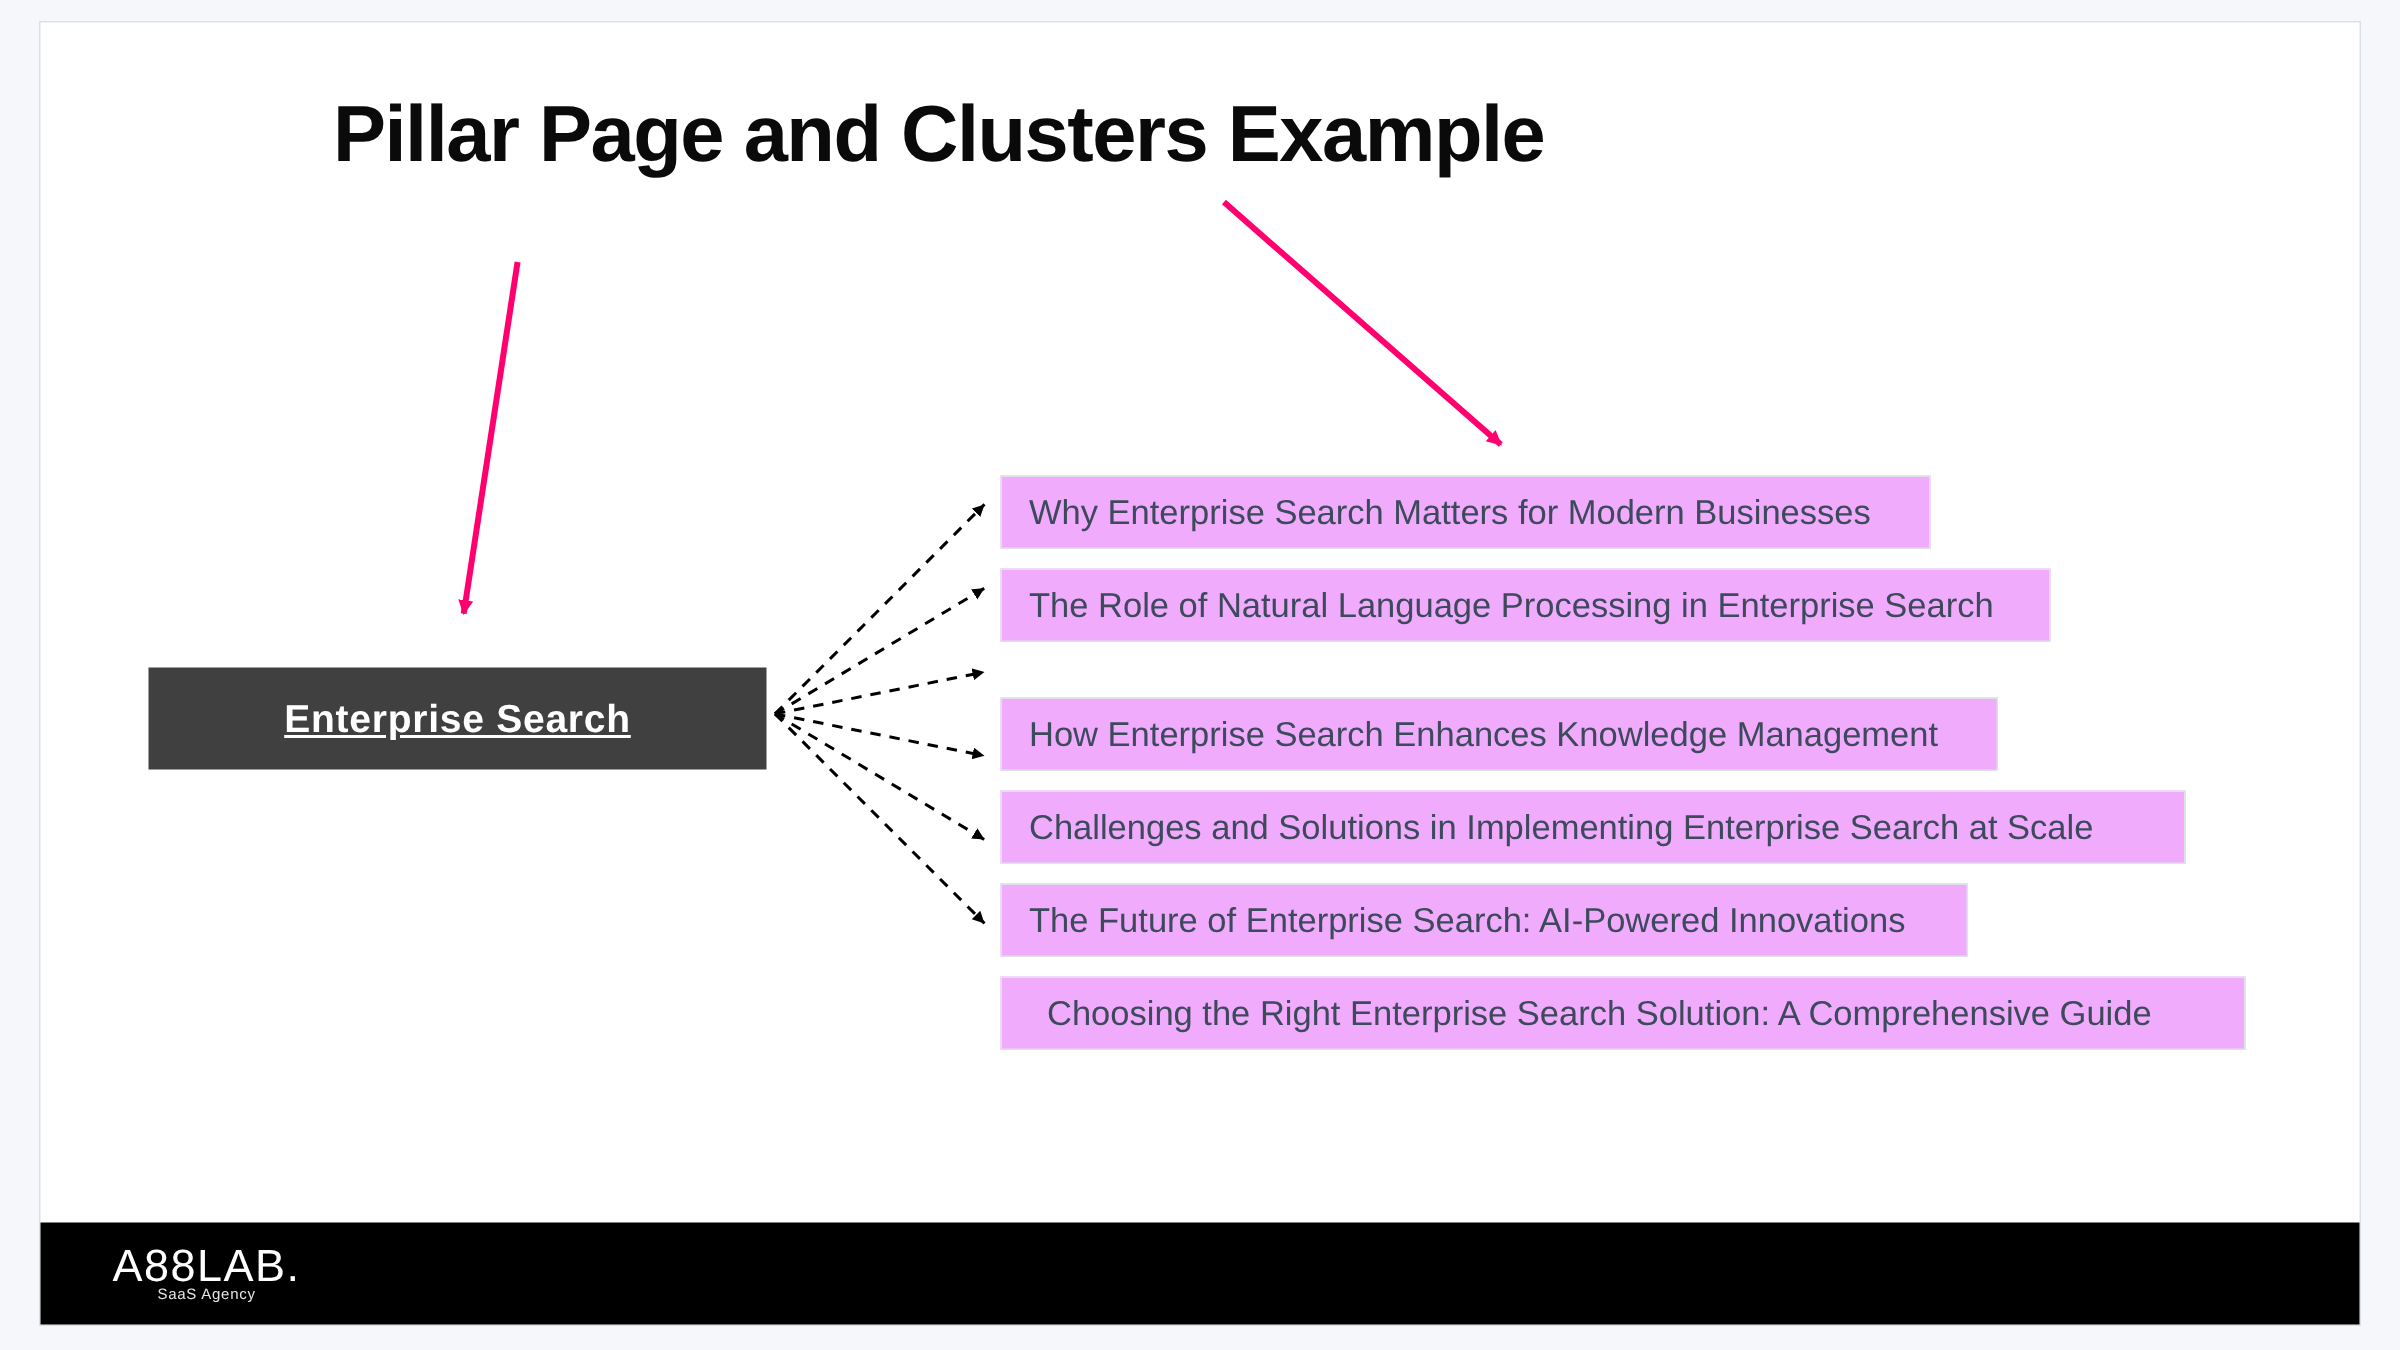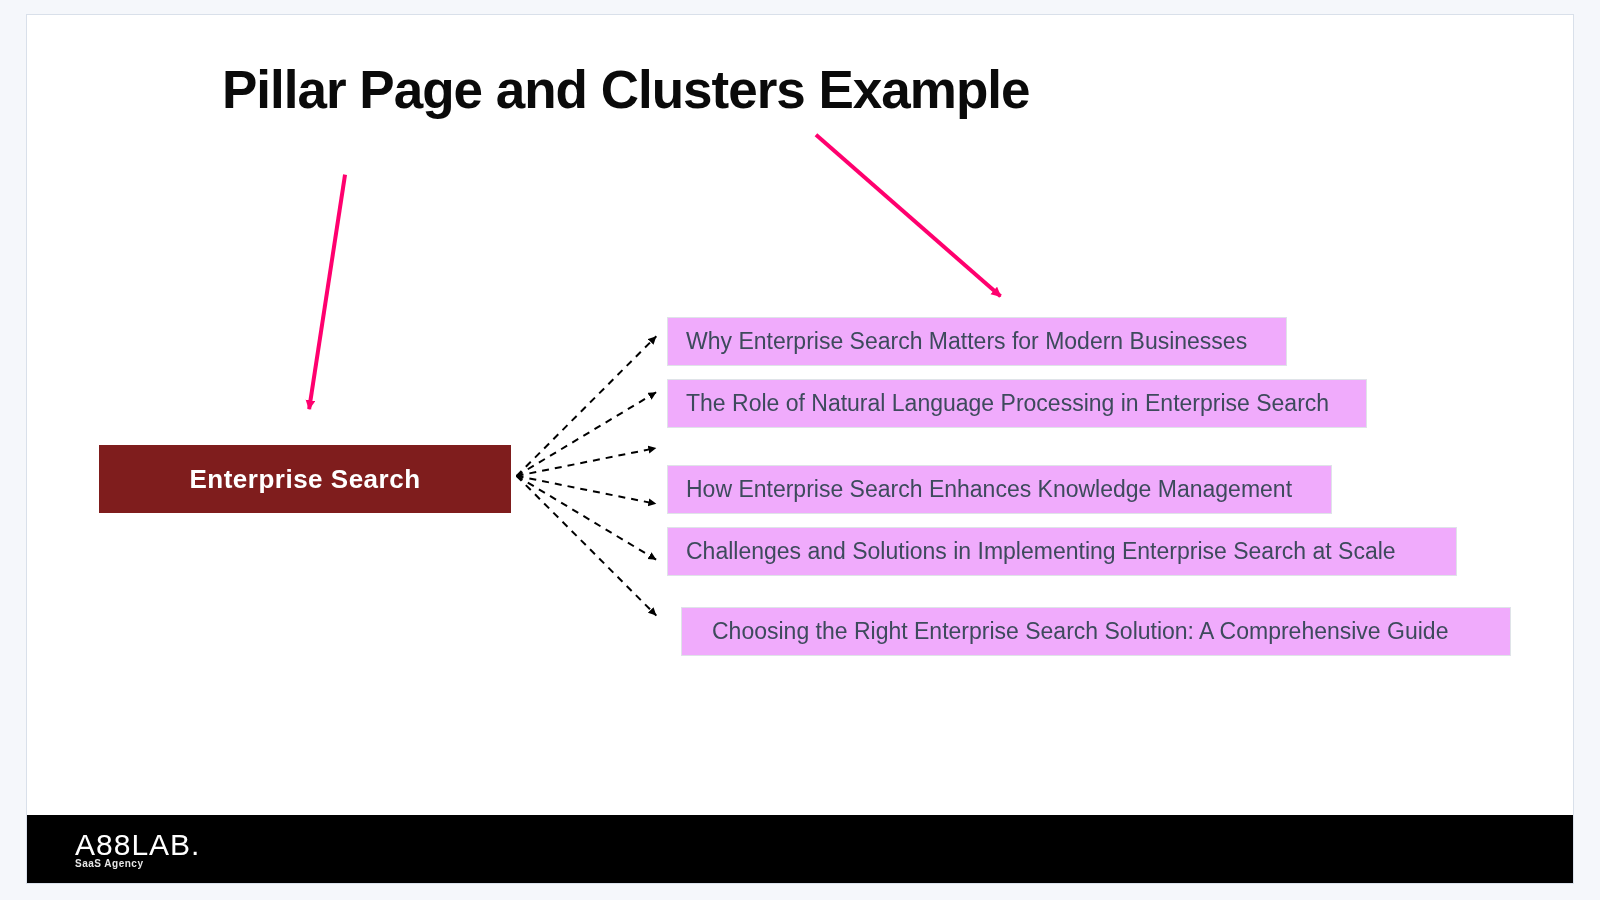--- a/index.html
+++ b/index.html
@@ -29,28 +29,29 @@
     font-weight: 800;
     letter-spacing: -1px;
     color: #0a0a0a;
   }
   .pillar-box {
     position: absolute;
     left: 72px;
     top: 430px;
     width: 412px;
     height: 68px;
-    background: #7f1d1d;
+    background: #404040;
     color: #ffffff;
     font-size: 26px;
     font-weight: 600;
     display: flex;
     align-items: center;
     justify-content: center;
     letter-spacing: 0.5px;
+    text-decoration: underline;
   }
   .clusters {
     position: absolute;
     left: 640px;
     top: 302px;
     width: 870px;
   }
   .cluster {
     background: #f0abfc;
     border: 1px solid #dfe3e8;
@@ -60,21 +61,21 @@
     margin-bottom: 13px;
     display: inline-block;
     min-width: 500px;
     box-sizing: border-box;
   }
   .cluster.c1 { width: 620px; }
   .cluster.c2 { width: 700px; }
   .cluster.c3 { width: 665px; margin-top: 24px; }
   .cluster.c4 { width: 790px; padding-left: 18px; }
   .cluster.c5 { width: 645px; }
-  .cluster.c6 { width: 830px; padding-left: 30px; margin-left: 14px; }
+  .cluster.c6 { width: 830px; padding-left: 30px; }
 
   .footer-bar {
     position: absolute;
     left: 0;
     bottom: 0;
     width: 100%;
     height: 68px;
     background: #000000;
     color: #ffffff;
     display: flex;
@@ -83,24 +84,24 @@
     box-sizing: border-box;
   }
   .logo-main {
     font-size: 30px;
     font-weight: 400;
     letter-spacing: 1px;
     line-height: 1;
   }
   .logo-sub {
     font-size: 10px;
-    font-weight: 700;
+    font-weight: 400;
     letter-spacing: 0.5px;
     margin-top: -2px;
-    text-align: left;
+    text-align: center;
     opacity: 0.9;
   }
   svg.overlay {
     position: absolute;
     left: 0;
     top: 0;
     width: 100%;
     height: 100%;
     pointer-events: none;
   }
@@ -114,21 +115,21 @@
 
   <div class="pillar-box">
     <span>Enterprise Search</span>
   </div>
 
   <div class="clusters">
     <div class="cluster c1">Why Enterprise Search Matters for Modern Businesses</div><br>
     <div class="cluster c2">The Role of Natural Language Processing in Enterprise Search</div><br>
     <div class="cluster c3">How Enterprise Search Enhances Knowledge Management</div><br>
     <div class="cluster c4">Challenges and Solutions in Implementing Enterprise Search at Scale</div><br>
-    <br>
+    <div class="cluster c5">The Future of Enterprise Search: AI-Powered Innovations</div><br>
     <div class="cluster c6">Choosing the Right Enterprise Search Solution: A Comprehensive Guide</div>
   </div>
 
   <svg class="overlay" viewBox="0 0 1548 870">
     <defs>
       <marker id="pinkArrow" markerWidth="12" markerHeight="12" refX="9" refY="5" orient="auto" markerUnits="userSpaceOnUse">
         <path d="M0,0 L10,5 L0,10 Z" fill="#ff006e"></path>
       </marker>
       <marker id="blackArrow" markerWidth="10" markerHeight="10" refX="8" refY="4" orient="auto" markerUnits="userSpaceOnUse">
         <path d="M0,0 L8,4 L0,8 Z" fill="#000000"></path>

